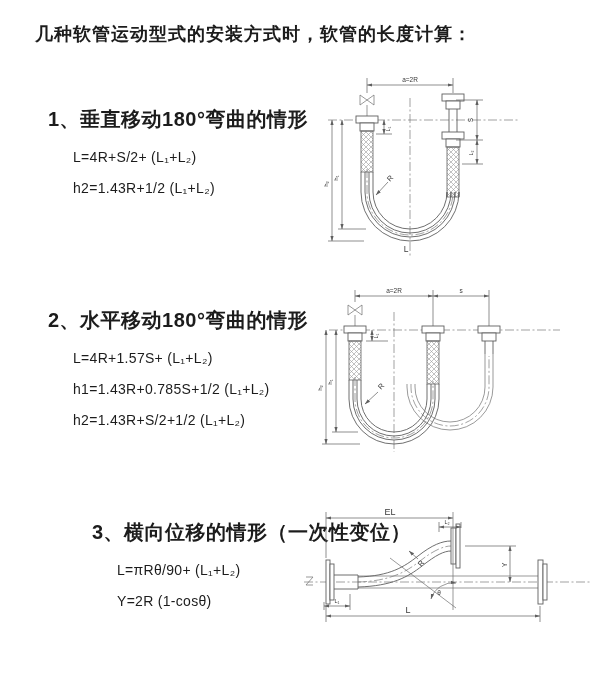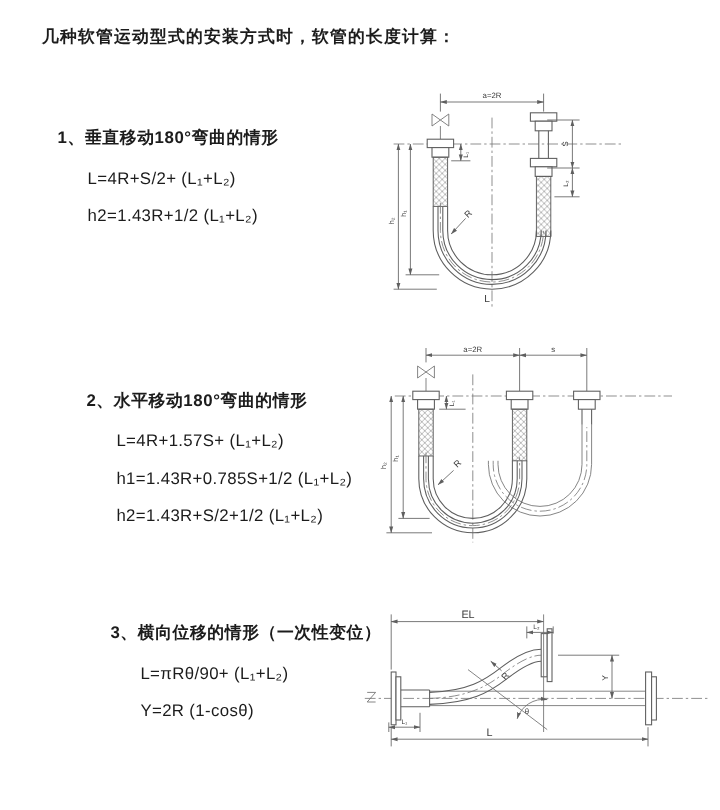--- a/index.html
+++ b/index.html
@@ -1,27 +1,27 @@
 <!DOCTYPE html>
 <html><head>
 <meta charset="utf-8">
 <style>
   html,body{margin:0;padding:0;}
   body{
     width:600px;height:675px;background:#ffffff;position:relative;overflow:hidden;
     font-family:"Liberation Sans","DejaVu Sans",sans-serif;color:#1c1c1c;
   }
   .page-title{
-    position:absolute;left:35px;top:22px;font-size:14px;font-weight:600;letter-spacing:1px;
+    position:absolute;left:35px;top:22px;font-size:18px;font-weight:600;letter-spacing:1px;
   }
   .section{position:absolute;left:48px;}
-  .sec-heading{font-size:14px;font-weight:600;letter-spacing:0.5px;margin-bottom:9px;}
+  .sec-heading{font-size:20px;font-weight:600;letter-spacing:0.5px;margin-bottom:9px;}
   .formula{font-size:14px;font-weight:400;margin-left:25px;line-height:31px;letter-spacing:0.3px;}
   #sec1{top:106px;}
-  #sec2{top:325px;margin-left:24px;}
+  #sec2{top:307px;}
   #sec3{top:519px;margin-left:44px;}
   .diag{position:absolute;}
   #diag1{left:306px;top:72px;}
   #diag2{left:304px;top:284px;}
   #diag3{left:298px;top:502px;text-align:center;}
   svg{display:block;}
   svg text{fill:#3a3a3a;font-family:"Liberation Sans","DejaVu Sans",sans-serif;}
   .ln{stroke:#5f5f5f;stroke-width:0.9;fill:none;}
   .thin{stroke:#6e6e6e;stroke-width:0.7;fill:none;}
   .cl{stroke:#7a7a7a;stroke-width:0.7;fill:none;stroke-dasharray:9 2.5 2 2.5;}

